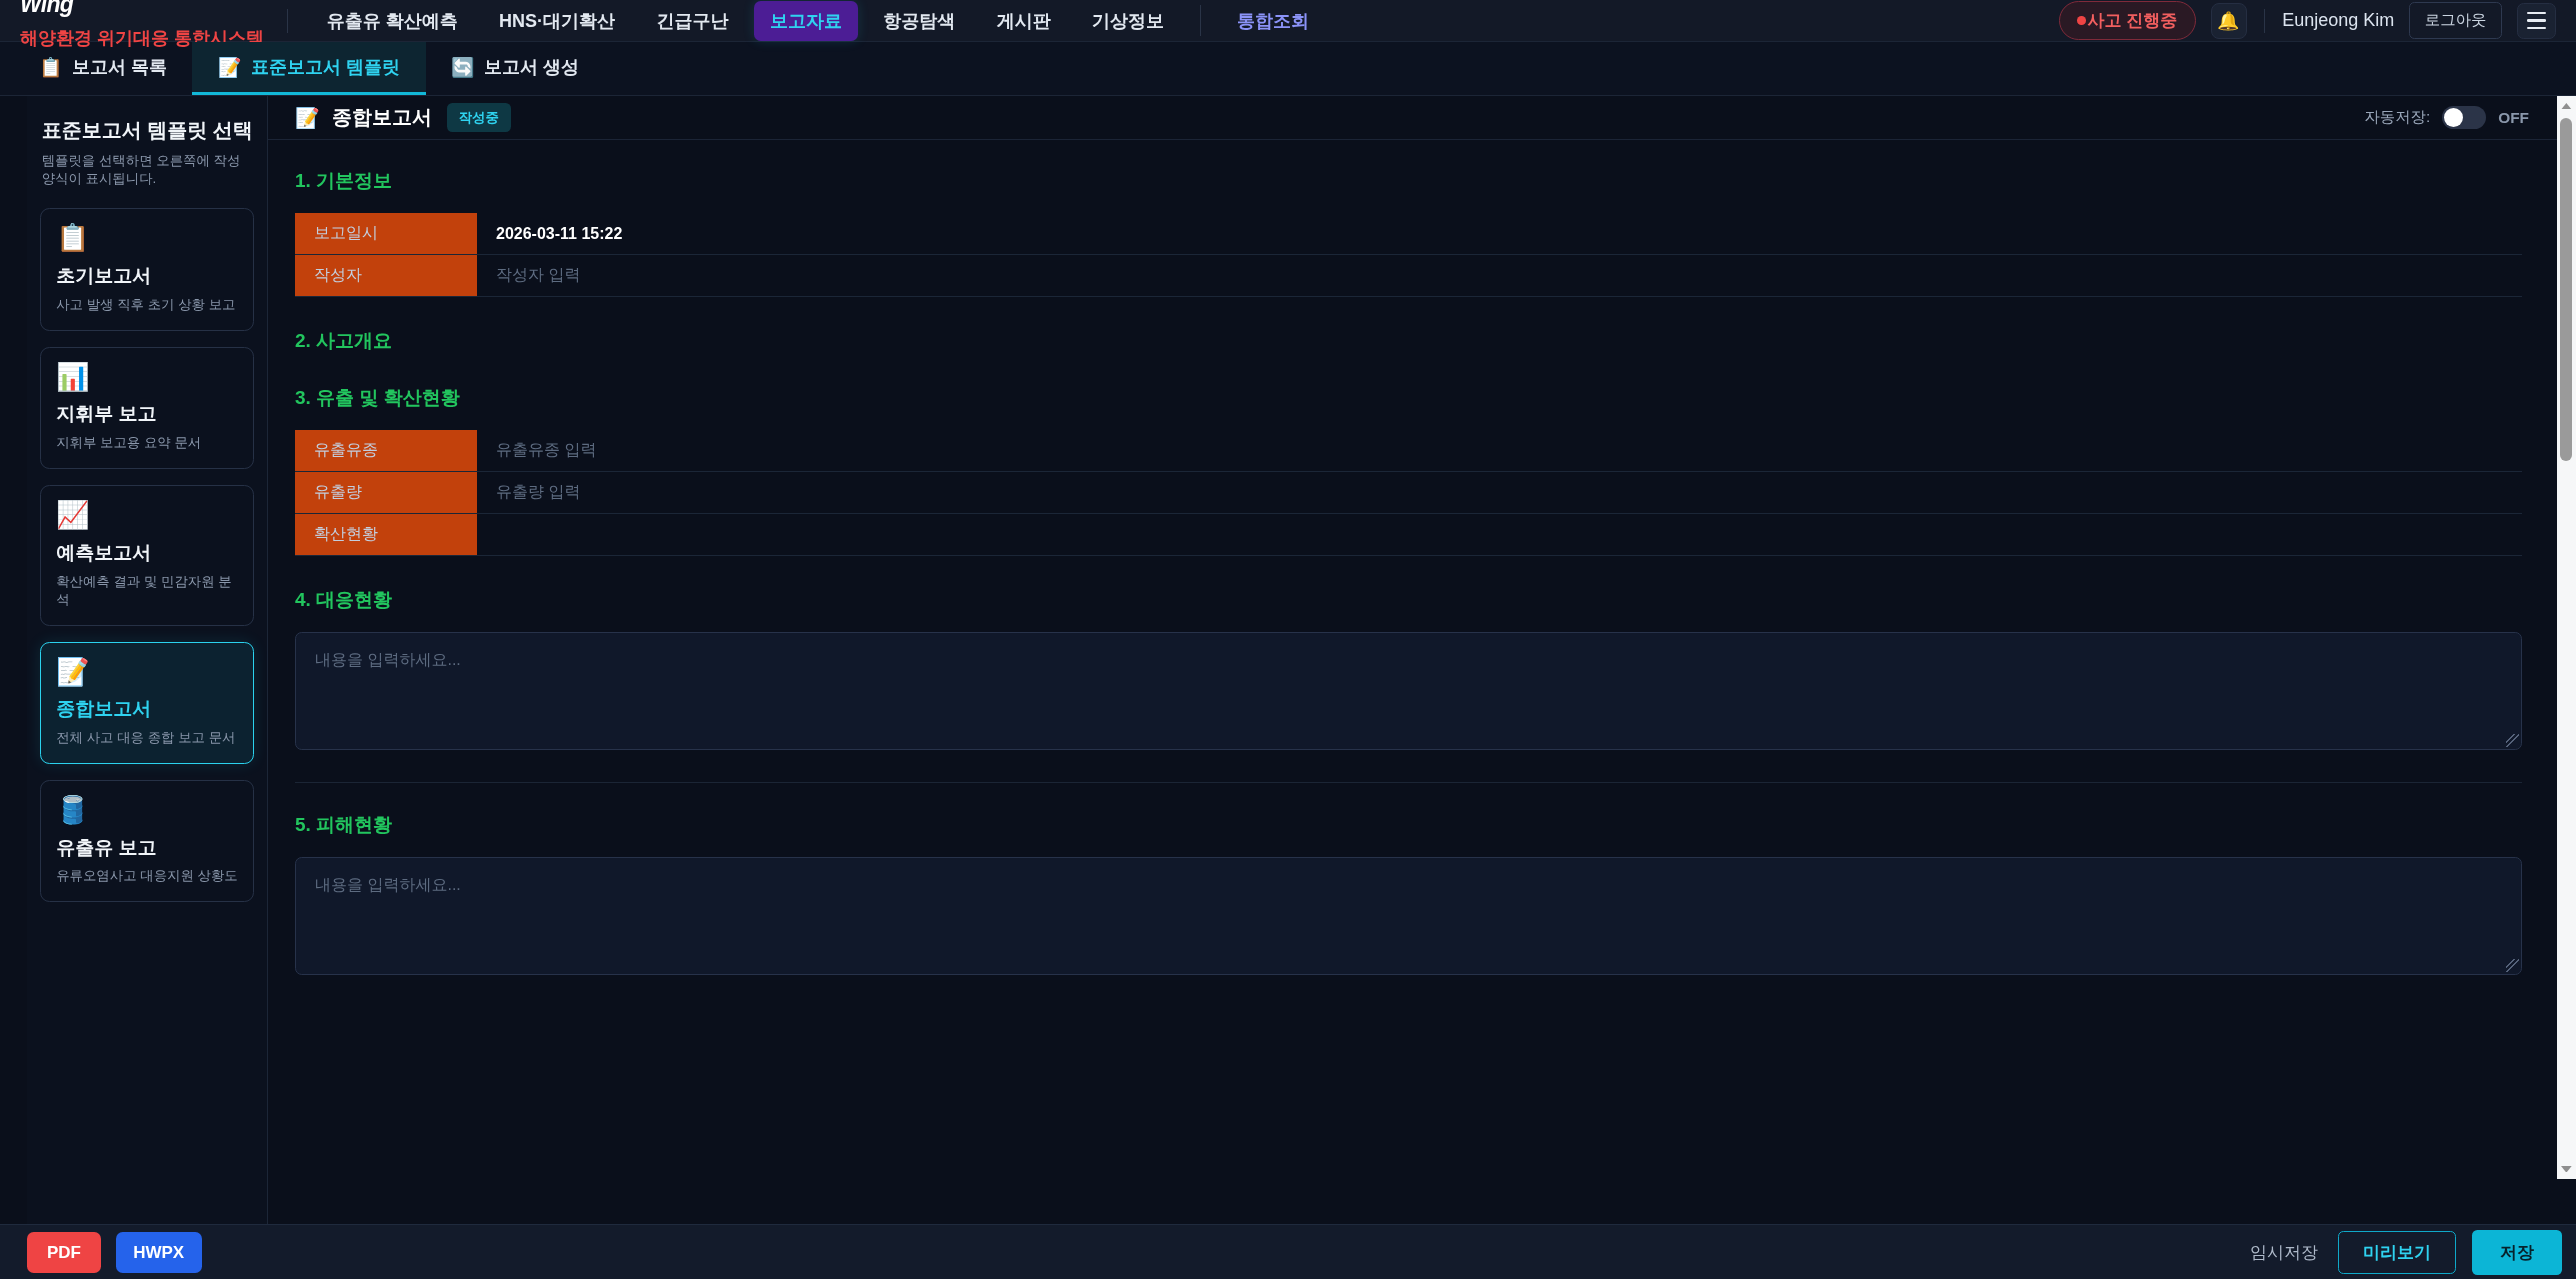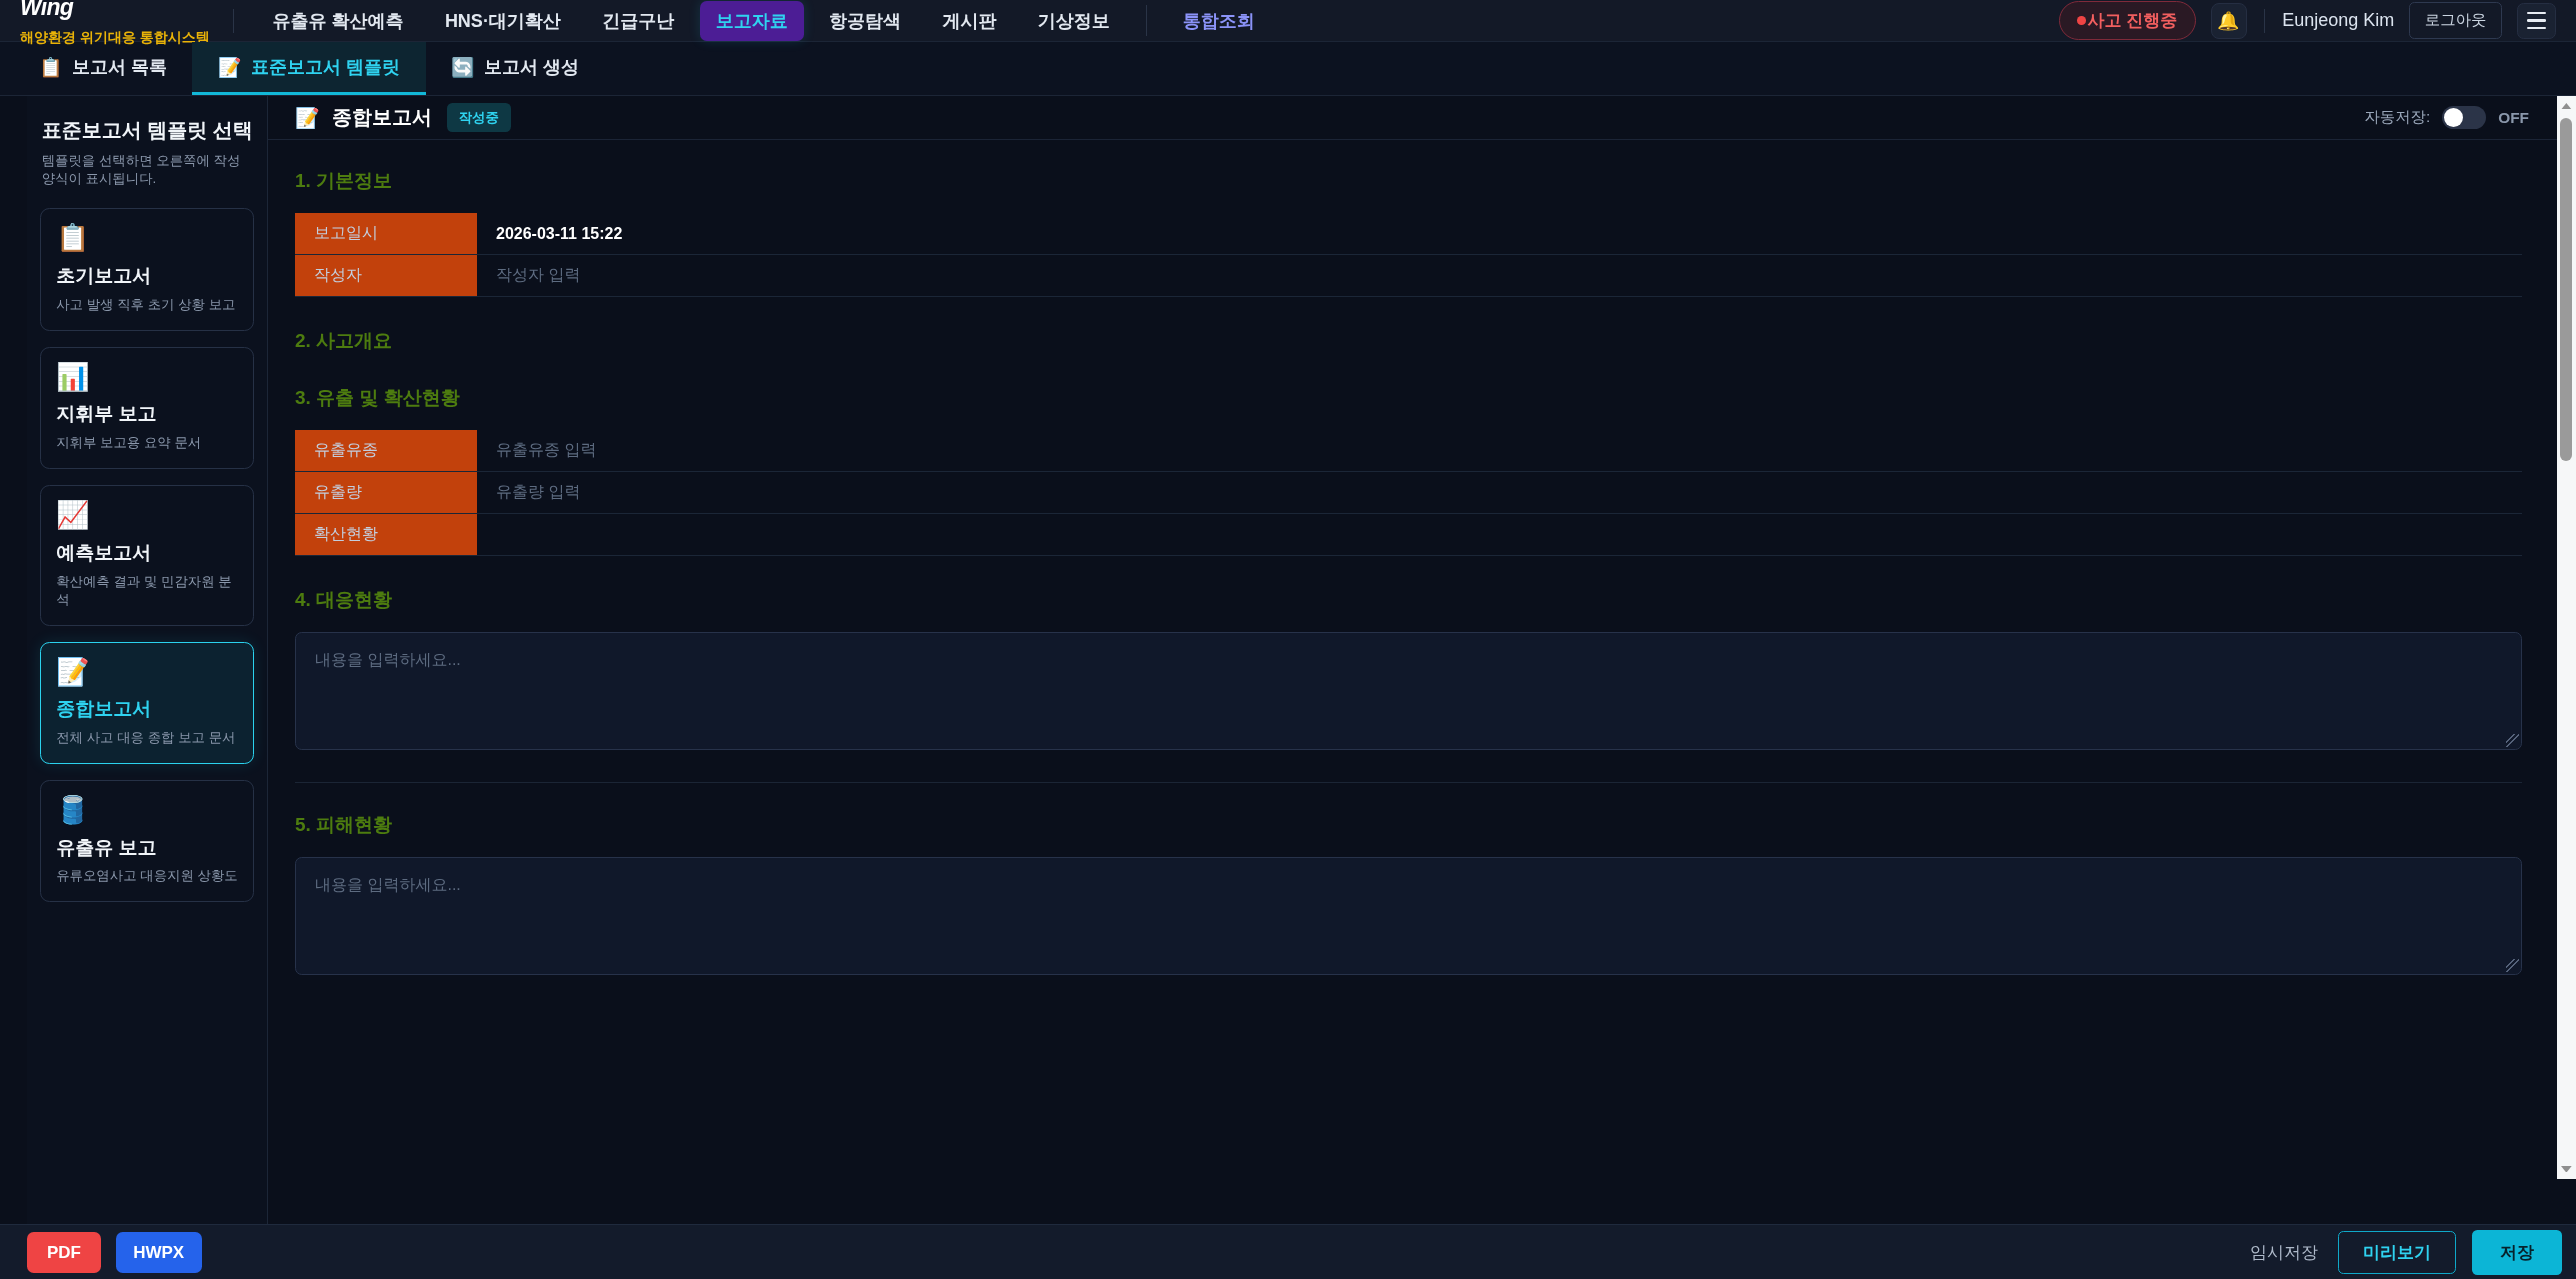--- a/index.html
+++ b/index.html
@@ -5,21 +5,21 @@
   * { margin:0; padding:0; box-sizing:border-box; }
   html,body { width:2576px; height:1279px; overflow:hidden;
     background:#0a0f1b; color:#e2e8f0;
     font-family:"Liberation Sans","DejaVu Sans",sans-serif; }
 
   
   .navbar { height:42px; background:#131927; display:flex; align-items:center;
     padding:0 20px; border-bottom:0.7px solid #1c2536; }
   .logo { display:flex; align-items:baseline; gap:8px;flex-direction:column; }
   .logo-mark { font-size:23px; font-weight:bold; font-style:italic; color:#ffffff; letter-spacing:-0.7px; }
-  .logo-title { font-size:14px; font-weight:bold; color:#eab308; }
+  .logo-title { font-size:18px; font-weight:bold; color:#ef4444; }
   .v-sep { width:0.7px; height:24px; background:#2a3447; margin:0 23px; }
   .nav-menu { display:flex; align-items:center; gap:9.4px; flex:1; }
   .nav-item { font-size:18px; font-weight:bold; color:#e2e8f0; padding:8px 16px; border-radius:6.7px; cursor:pointer; white-space:nowrap; }
   .nav-item.active { background:#4c1d95; color:#2fd3f0; box-shadow:0 0 12px rgba(34,211,238,.15); }
   .nav-item.accent { color:#8b93f8; }
   .nav-sep { width:0.7px; height:31px; background:#2a3447; margin:0 10.7px; }
   .nav-right { display:flex; align-items:center; gap:14.8px; }
   .incident-badge { display:flex; align-items:center; gap:2px; border:0.7px solid #7f2a3a;
     background:rgba(127,29,29,.22); color:#f25f5f; font-size:17px; font-weight:bold;
     padding:6.7px 17.4px; border-radius:670px; }
@@ -59,21 +59,21 @@
   .mh-title { font-size:20px; font-weight:bold; color:#ffffff; }
   .status-badge { margin-left:14.8px; font-size:13.4px; font-weight:bold; color:#2fd3f0;
     background:#0e3844; border-radius:5.4px; padding:5.4px 12px; }
   .mh-right { margin-left:auto; display:flex; align-items:center; gap:12px; }
   .autosave-label { font-size:15.4px; color:#9aa7ba; }
   .toggle { width:44px; height:23px; border-radius:11.4px; background:#2b3448; position:relative; cursor:pointer; }
   .toggle .knob { width:19px; height:19px; border-radius:50%; background:#ffffff; position:absolute; top:2px; left:2px; }
   .autosave-state { font-size:15.4px; font-weight:bold; color:#8a97ab; }
 
   .scroll-area { flex:1; overflow:hidden; padding:24px 54px 0 27px; }
-  .sec-heading { font-size:19px; font-weight:bold; color:#4d7c0f; margin:31px 0 19px 0; }
+  .sec-heading { font-size:19px; font-weight:bold; color:#22c55e; margin:31px 0 19px 0; }
   .sec-heading.first { margin-top:4px; }
 
   .f-table { width:100%; }
   .f-row { display:flex; min-height:42px; border-bottom:0.7px solid #1b2637; }
   .f-label { width:182px; flex-shrink:0; background:#c2410c; display:flex; align-items:center;
     padding-left:19px; font-size:16px; color:#c3cede; }
   .f-value { flex:1; display:flex; align-items:center; padding-left:19px; font-size:16px; color:#5d6b80; }
   .f-value.filled { color:#ffffff; font-weight:bold; }
 
   textarea.memo { width:100%; height:118px; background:#10182a; border:0.7px solid #27324a; border-radius:6.7px;

